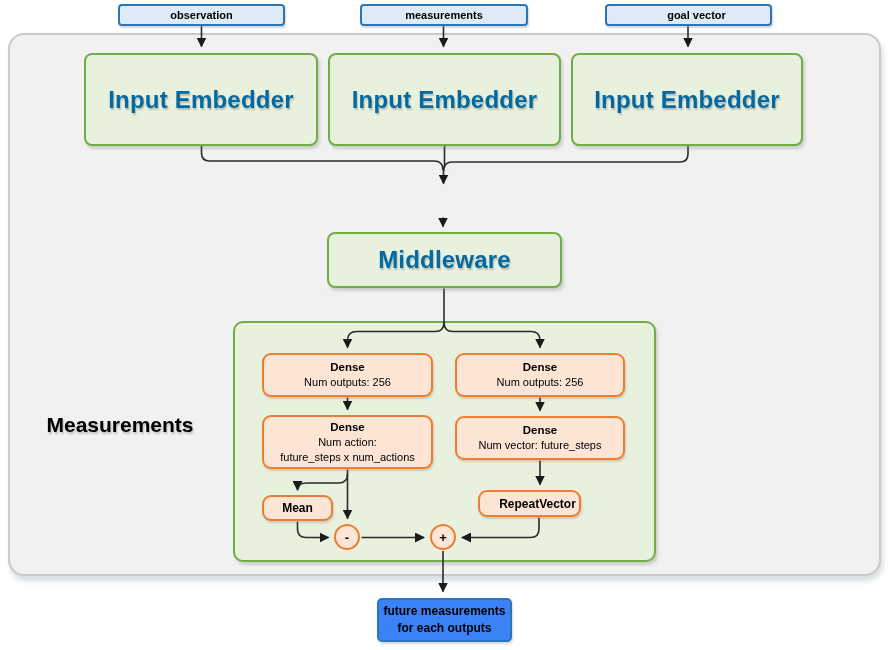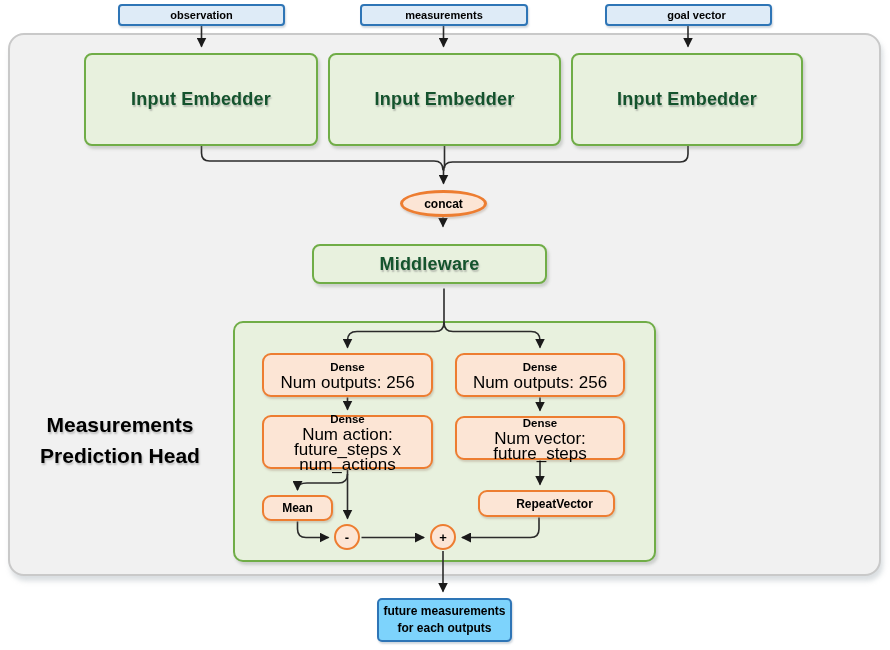--- a/index.html
+++ b/index.html
@@ -23,21 +23,21 @@
     z-index: 1;
   }
 
   
   svg.connectors { left: 0; top: 0; z-index: 2; position: absolute; }
 
   
   .node {
     display: flex; flex-direction: column;
     align-items: center; justify-content: center;
-    text-align: center; z-index: 3;
+    text-align: left; z-index: 3;
   }
   .blue-node {
     background: #deebf7;
     border: 2.5px solid #2e75b6;
     border-radius: 4px;
     font-weight: bold; font-size: 11px; color: #000;
     box-shadow: 1px 2px 2px rgba(120,140,160,0.35);
   }
   .green-node {
     background: #e8f1de;
@@ -52,26 +52,26 @@
     box-shadow: 2px 3px 3px rgba(120,130,120,0.30);
     z-index: 2;
   }
   .orange-node {
     background: #fce5d5;
     border: 2.5px solid #ed7d31;
     border-radius: 9px;
     box-shadow: 1px 2px 2px rgba(150,120,100,0.30);
   }
   .big-title {
-    font-weight: bold; font-size: 18px; color: #14532d;
+    font-weight: bold; font-size: 24px; color: #0369a1;
     text-shadow: 1px 1.5px 1.5px rgba(110,110,110,0.40);
     letter-spacing: 0.2px;
   }
   .dense-title { font-weight: bold; font-size: 11.5px; color: #000; line-height: 15px; }
-  .dense-sub   { font-weight: normal; font-size: 17px; color: #000; line-height: 15px; }
+  .dense-sub   { font-weight: normal; font-size: 11px; color: #000; line-height: 15px; }
   .small-bold  { font-weight: bold; font-size: 12px; color: #000; }
 
   .ellipse-node {
     background: #fce5d5;
     border: 3px solid #ed7d31;
     border-radius: 50%;
     box-shadow: 1px 2px 2px rgba(150,120,100,0.30);
   }
   .op-circle {
     width: 26px; height: 26px;
@@ -82,21 +82,21 @@
     font-weight: bold; font-size: 13px; color: #000;
     z-index: 3;
   }
   .head-label {
     font-weight: bold; font-size: 21px; line-height: 31px; color: #000;
     text-align: center;
     text-shadow: 1px 2px 2px rgba(110,110,110,0.40);
     z-index: 3;
   }
   .output-node {
-    background: #7dd3fc;
+    background: #3b82f6;
     border: 2.5px solid #2e75b6;
     border-radius: 5px;
     font-weight: bold; font-size: 12px; line-height: 17px;
     box-shadow: 1px 2px 2px rgba(120,140,160,0.35);
   }
 </style>
 </head>
 <body>
 
 <div class="stage">
@@ -156,31 +156,27 @@
   <div class="abs node green-node" style="left:84px; top:53px; width:234px; height:93px;">
     <span class="big-title">Input Embedder</span>
   </div>
   <div class="abs node green-node" style="left:328px; top:53px; width:233px; height:93px;">
     <span class="big-title">Input Embedder</span>
   </div>
   <div class="abs node green-node" style="left:571px; top:53px; width:232px; height:93px;">
     <span class="big-title">Input Embedder</span>
   </div>
 
-  <div class="abs node ellipse-node" style="left:400px; top:190px; width:87px; height:27px;">
-    <span class="small-bold">concat</span>
-  </div>
-
-  <div class="abs node green-node" style="left:312px; top:232px; width:235px; height:40px;margin-top:12px;">
+
+  <div class="abs node green-node" style="left:327px; top:232px; width:235px; height:56px;">
     <span class="big-title">Middleware</span>
   </div>
 
   <div class="abs head-label" style="left:14px; top:409px; width:212px;">
     <div>Measurements</div>
-    <div>Prediction Head</div>
   </div>
 
   <div class="abs node orange-node" style="left:262px; top:353px; width:171px; height:44px;">
     <span class="dense-title">Dense</span>
     <span class="dense-sub">Num outputs: 256</span>
   </div>
   <div class="abs node orange-node" style="left:262px; top:415px; width:171px; height:54px;">
     <span class="dense-title">Dense</span>
     <span class="dense-sub">Num action:</span>
     <span class="dense-sub">future_steps x num_actions</span>
@@ -192,21 +188,21 @@
   </div>
   <div class="abs node orange-node" style="left:455px; top:416px; width:170px; height:44px;">
     <span class="dense-title">Dense</span>
     <span class="dense-sub">Num vector: future_steps</span>
   </div>
 
   <div class="abs node orange-node" style="left:262px; top:495px; width:71px; height:26px;">
     <span class="small-bold">Mean</span>
   </div>
 
-  <div class="abs node orange-node" style="left:478px; top:490px; width:137px; height:27px;padding-left:16px;">
+  <div class="abs node orange-node" style="left:478px; top:490px; width:103px; height:27px;padding-left:16px;">
     <span class="small-bold">RepeatVector</span>
   </div>
 
   <div class="abs op-circle" style="left:334px; top:524px;">
     <span>-</span>
   </div>
   <div class="abs op-circle" style="left:430px; top:524px;">
     <span>+</span>
   </div>
 

